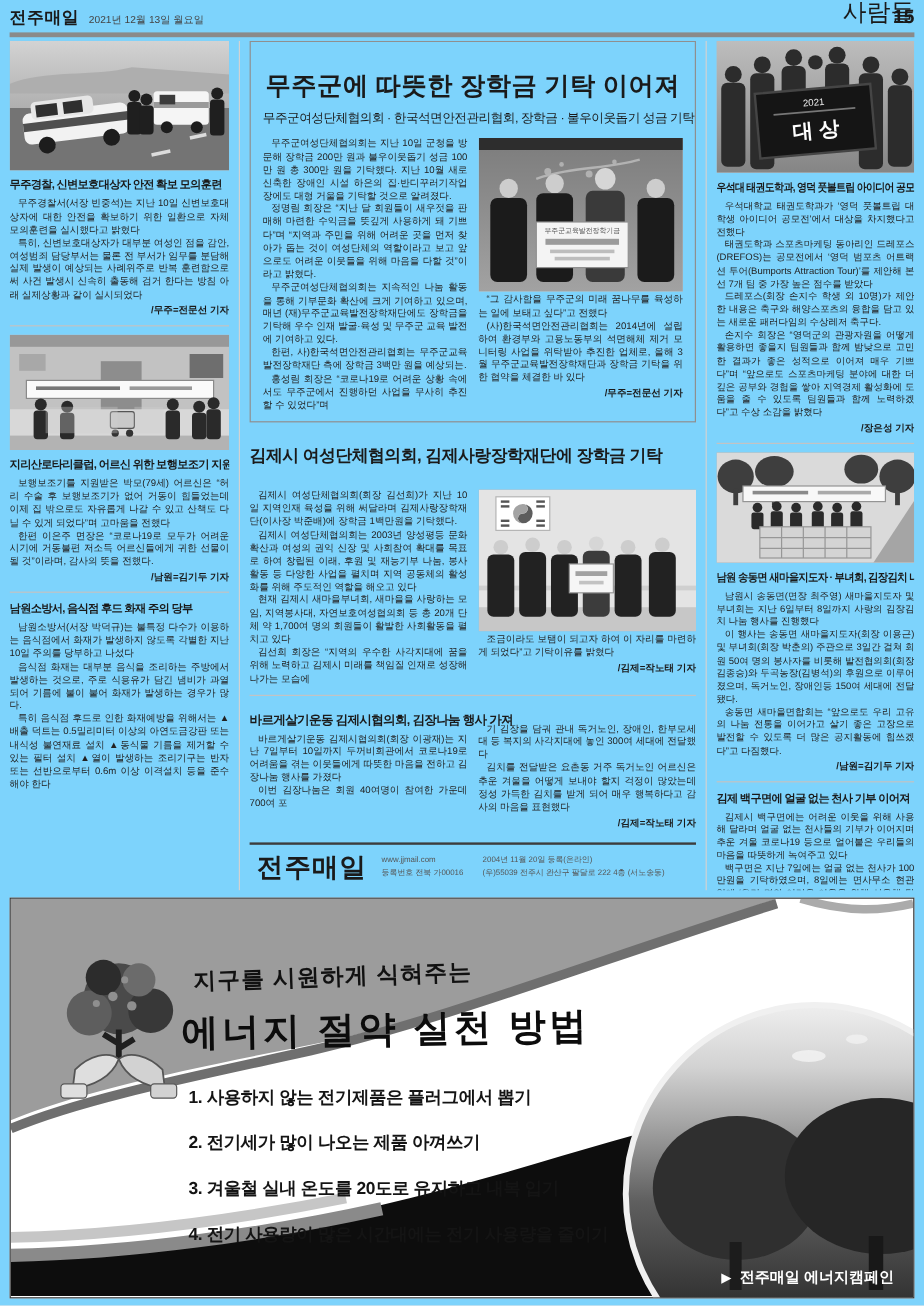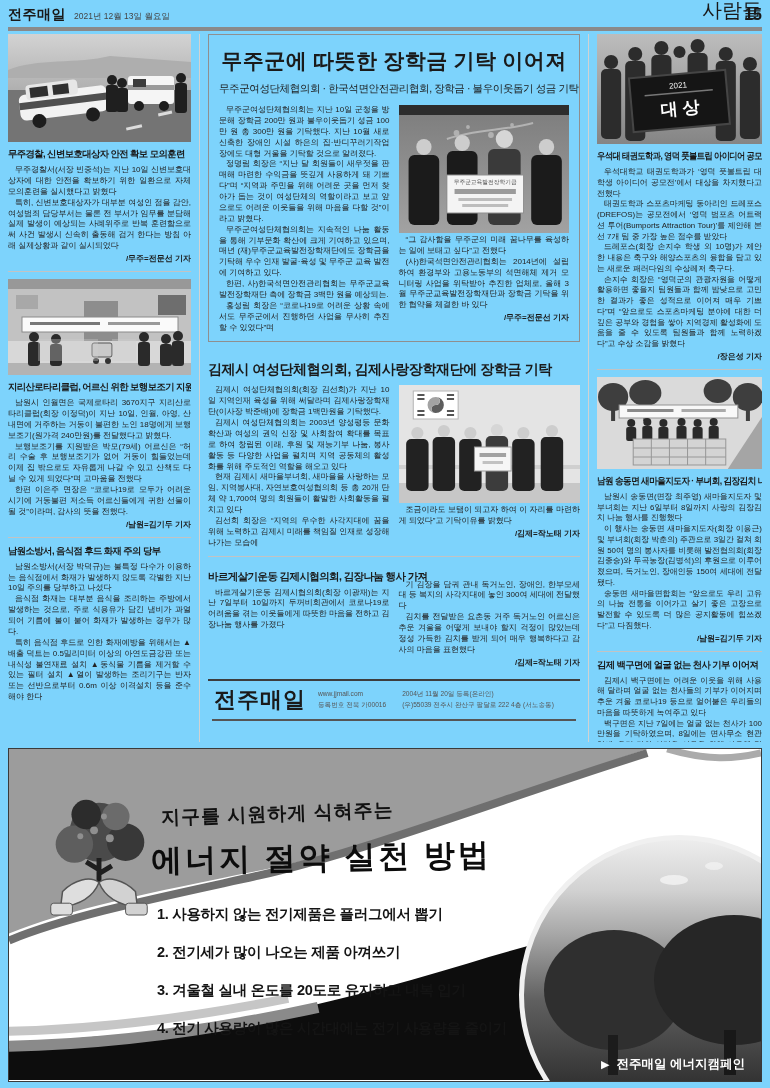--- a/index.html
+++ b/index.html
@@ -21,27 +21,27 @@
   .col-right{flex:1;}
   .t1{font-size:9.4px;font-weight:bold;margin:6px 0 4px;white-space:nowrap;
       transform-origin:left center;letter-spacing:-.6px;}
   .body p{font-size:8px;line-height:1.36;text-align:justify;margin:0;color:#222;text-indent:7px;}
   .col-right .body p{font-size:7.9px;}
   .byline{font-size:8px;font-weight:bold;text-align:right;margin:1px 0 2px;}
   .div{border:none;border-top:1px solid #c3c3c3;margin:7px 0;}
   .ph{display:block;margin:0 0 2px;background:#b9b9b9;overflow:hidden;}
   .ph svg{display:block;width:100%;height:100%;}
   
-  .main-box{border:1px solid #8f8f8f;padding:4px 10px 8px;margin-bottom:19px;}
+  .main-box{border:1px solid #8f8f8f;padding:14px 10px 8px;margin-bottom:19px;}
   .main-title{font-family:"Liberation Serif","DejaVu Serif",serif;font-size:21px;font-weight:bold;
               text-align:center;margin:8px 0 7px;white-space:nowrap;letter-spacing:.5px;}
   .main-sub{font-size:10.5px;font-weight:normal;text-align:right;margin:0 0 9px;white-space:nowrap;letter-spacing:-.4px;}
   .twocol{display:flex;gap:9px;}
   .twocol>div{flex:1;min-width:0;}
-  .m2-title{font-size:14px;font-weight:bold;margin:2px 0 6px;white-space:nowrap;letter-spacing:-.4px;}
+  .m2-title{font-size:14px;font-weight:bold;margin:2px 0 19px;white-space:nowrap;letter-spacing:-.4px;}
   
   .mast{border-top:2px solid #3d3d3d;border-bottom:2px solid #3d3d3d;margin-top:9px;padding:0 4px;}
   .mast-top{display:flex;align-items:center;gap:12px;padding:4px 2px;border-bottom:2px solid #555;}
   .mast-logo{font-size:22px;font-weight:900;letter-spacing:1px;}
   .mast-info{display:flex;gap:16px;font-size:6.6px;color:#555;line-height:1.6;}
   .mast-people{display:flex;justify-content:center;gap:20px;align-items:baseline;
                padding:18px 0;border-bottom:1px solid #999;}
   .mast-people em{font-style:normal;font-size:7.5px;color:#555;}
   .mast-people b{font-size:11px;letter-spacing:1px;}
   .mast-phone{text-align:center;font-size:8.4px;font-weight:bold;padding:3px 0;border-bottom:1px solid #bdbdbd;}
@@ -150,21 +150,20 @@
           <circle cx="88" cy="82" r="3" fill="#333"></circle>
             <circle cx="100" cy="82" r="3" fill="#333"></circle>
           <g fill="#cfcfcf">
               <rect x="30" y="60" width="60" height="22" opacity=".35"></rect>
               <rect x="104" y="60" width="24" height="22" opacity=".35"></rect>
             </g>
         </svg>
       </figure>
       <h3 class="t1">지리산로타리클럽, 어르신 위한 보행보조기 지원</h3>
       <div class="body">
-          <p>남원시 인월면은 국제로타리 3670지구 지리산로타리클럽(회장 이정덕)이 지난 10일, 인월, 아영, 산내면에 거주하는 거동이 불편한 노인 18명에게 보행보조기(원가격 240만원)를 전달했다고 밝혔다.</p>
           <p>보행보조기를 지원받은 박모(79세) 어르신은 “허리 수술 후 보행보조기가 없어 거동이 힘들었는데 이제 집 밖으로도 자유롭게 나갈 수 있고 산책도 다닐 수 있게 되었다”며 고마움을 전했다</p>
           <p>한편 이은주 면장은 “코로나19로 모두가 어려운 시기에 거동불편 저소득 어르신들에게 귀한 선물이 될 것”이라며, 감사의 뜻을 전했다.</p>
         </div>
       <div class="byline">/남원=김기두 기자</div>
       <hr class="div">
       <h3 class="t1">남원소방서, 음식점 후드 화재 주의 당부</h3>
       <div class="body">
           <p>남원소방서(서장 박덕규)는 불특정 다수가 이용하는 음식점에서 화재가 발생하지 않도록 각별한 지난 10일 주의를 당부하고 나섰다</p>
           <p>음식점 화재는 대부분 음식을 조리하는 주방에서 발생하는 것으로, 주로 식용유가 담긴 냄비가 과열되어 기름에 불이 붙어 화재가 발생하는 경우가 많다.</p>
           <p>특히 음식점 후드로 인한 화재예방을 위해서는 ▲배출 덕트는 0.5밀리미터 이상의 아연도금강판 또는 내식성 불연재료 설치 ▲동식물 기름을 제거할 수 있는 필터 설치 ▲열이 발생하는 조리기구는 반자 또는 선반으로부터 0.6m 이상 이격설치 등을 준수해야 한다</p>
@@ -284,20 +283,21 @@
           <div class="byline">/김제=작노태 기자</div>
         </div>
       </div>
 
       <hr class="div">
       <div class="twocol">
         <div>
           <h3 class="t1" style="font-size:10.5px">바르게살기운동 김제시협의회, 김장나눔 행사 가져</h3>
           <div class="body">
               <p>바르게살기운동 김제시협의회(회장 이광재)는 지난 7일부터 10일까지 두꺼비회관에서 코로나19로 어려움을 겪는 이웃들에게 따뜻한 마음을 전하고 김장나눔 행사를 가졌다</p>
+              <p>이번 김장나눔은 회원 40여명이 참여한 가운데 700여 포</p>
             </div>
         </div>
         <div>
           <div class="body" style="margin-top:16px">
               <p>기 김장을 담궈 관내 독거노인, 장애인, 한부모세대 등 복지의 사각지대에 놓인 300여 세대에 전달했다</p>
               <p>김치를 전달받은 요촌동 거주 독거노인 어르신은 추운 겨울을 어떻게 보내야 할지 걱정이 많았는데 정성 가득한 김치를 받게 되어 매우 행복하다고 감사의 마음을 표현했다</p>
             </div>
           <div class="byline">/김제=작노태 기자</div>
         </div>
       </div>

